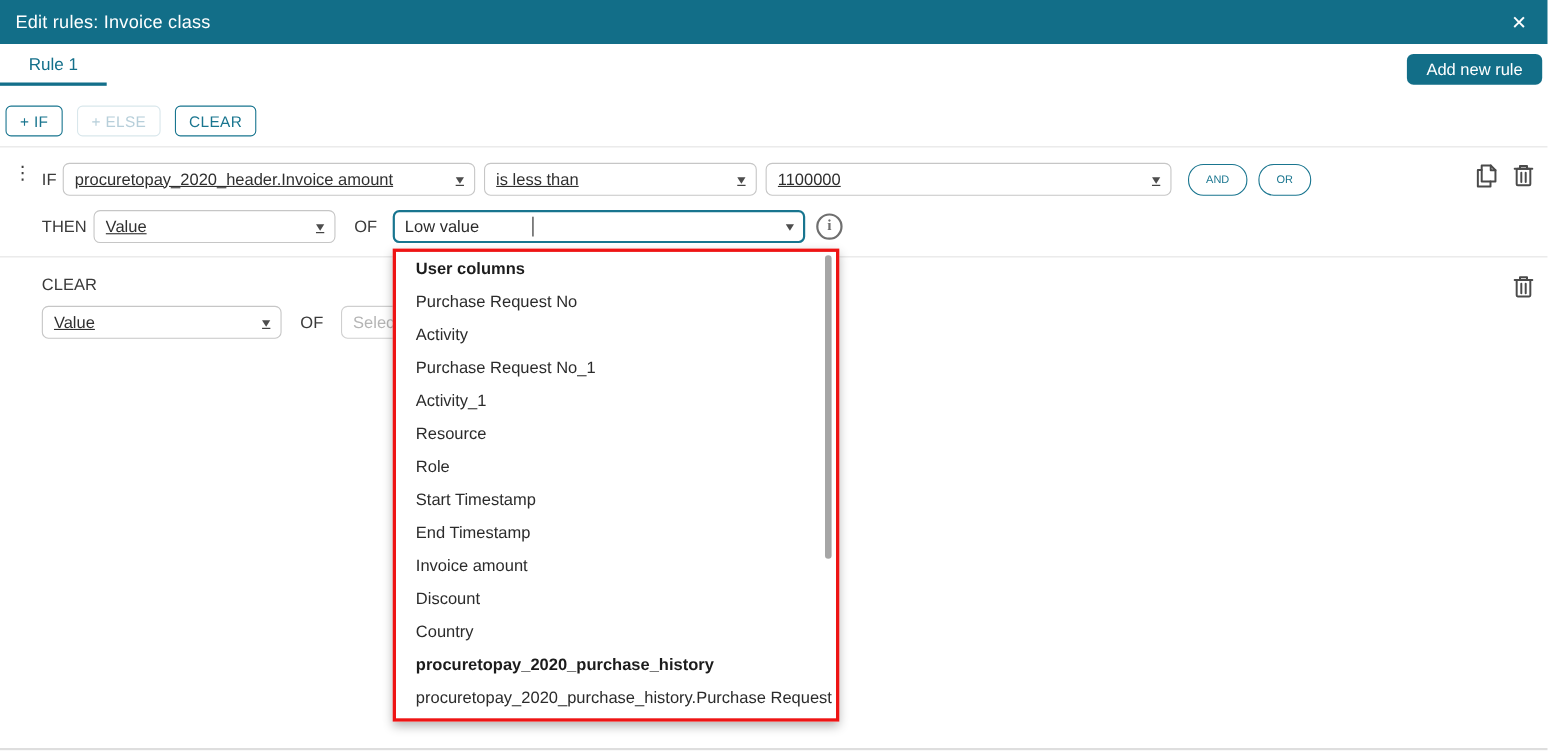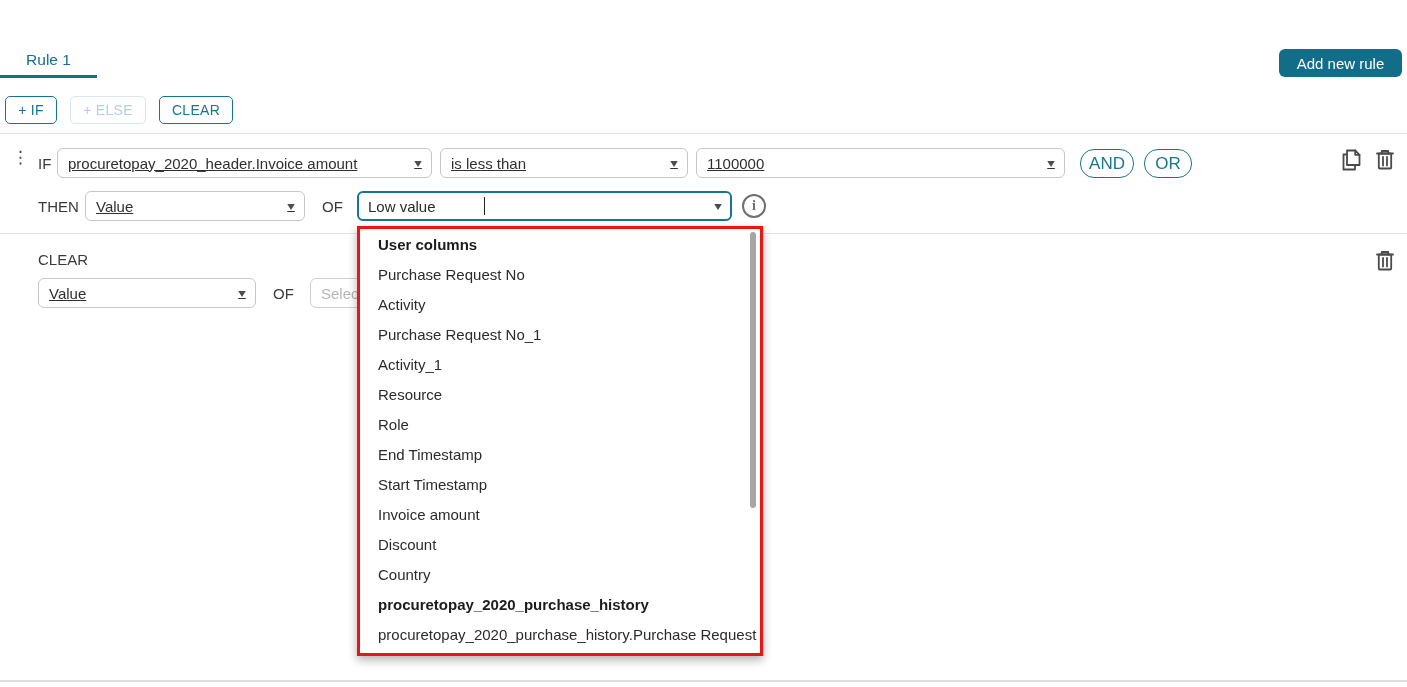--- a/index.html
+++ b/index.html
@@ -45,21 +45,21 @@
     color:#3f3f3f; font-size:17px; line-height:14px; text-align:center; cursor:pointer; }
 
   .select { position:absolute; height:30px; border:1px solid #c6c6c6; border-radius:6px;
     background:#fff; display:flex; align-items:center; padding:0 10px;
     font-size:15px; color:#2f2f2f; cursor:pointer;text-decoration:underline; }
   .select .txt { flex:1; white-space:nowrap; overflow:hidden; }
   .caret-down { color:#4d4d4d; font-size:12px; margin-left:6px; transform:scaleX(1.25); }
 
   .mini-btn { position:absolute; top:149px; height:29px; border-radius:14px;
     border:1px solid #19758f; background:#fff; color:#19758f;
-    font-size:17px; font-weight:500; cursor:pointer; font-family:inherit;
+    font-size:10px; font-weight:500; cursor:pointer; font-family:inherit;
     display:flex; align-items:center; justify-content:center; }
 
   .icon-btn { position:absolute; cursor:pointer; background:none; border:none; padding:0; }
 
   
   .focused-input { position:absolute; left:357px; top:191px; width:375px; height:30px;
     border:2px solid #18758f; border-radius:6px; background:#fff;
     display:flex; align-items:center; padding:0 9px; font-size:15px; color:#2a2a2a;gap:47px; }
   .caret-bar { display:inline-block; width:1.5px; height:18px; background:#222; margin-left:1px; }
 
@@ -82,20 +82,24 @@
     border:1px solid #cfcfcf; border-radius:6px; background:#fff;
     display:flex; align-items:center; padding:0 10px; font-size:15px; color:#b5b5b5; }
 
   svg.stroke-ic { stroke:#4a4a4a; fill:none; stroke-width:1.8; stroke-linejoin:round; stroke-linecap:round; }
 </style>
 </head>
 <body>
 
 <div class="stage">
 
+  <div class="titlebar">
+    <span class="title">Edit rules: Invoice class</span>
+    <span class="close-x">✕</span>
+  </div>
 
   <div class="tab">
     <span>Rule 1</span>
   </div>
   <button class="add-rule-btn">Add new rule</button>
 
   <button class="tool-btn if">+ IF</button>
   <button class="tool-btn else">+ ELSE</button>
   <button class="tool-btn clear">CLEAR</button>
 
@@ -183,22 +187,22 @@
   </button>
 
   <div class="dropdown">
     <div class="dd-item bold">User columns</div>
     <div class="dd-item">Purchase Request No</div>
     <div class="dd-item">Activity</div>
     <div class="dd-item">Purchase Request No_1</div>
     <div class="dd-item">Activity_1</div>
     <div class="dd-item">Resource</div>
     <div class="dd-item">Role</div>
+    <div class="dd-item">Start Timestamp</div>
     <div class="dd-item">End Timestamp</div>
-    <div class="dd-item">Start Timestamp</div>
     <div class="dd-item">Invoice amount</div>
     <div class="dd-item">Discount</div>
     <div class="dd-item">Country</div>
     <div class="dd-item bold">procuretopay_2020_purchase_history</div>
     <div class="dd-item">procuretopay_2020_purchase_history.Purchase Request No</div>
     <div class="dd-item">procuretopay_2020_purchase_history.Activity</div>
     <div class="dd-scrollthumb"></div>
   </div>
 
   <div class="divider d3"></div>

